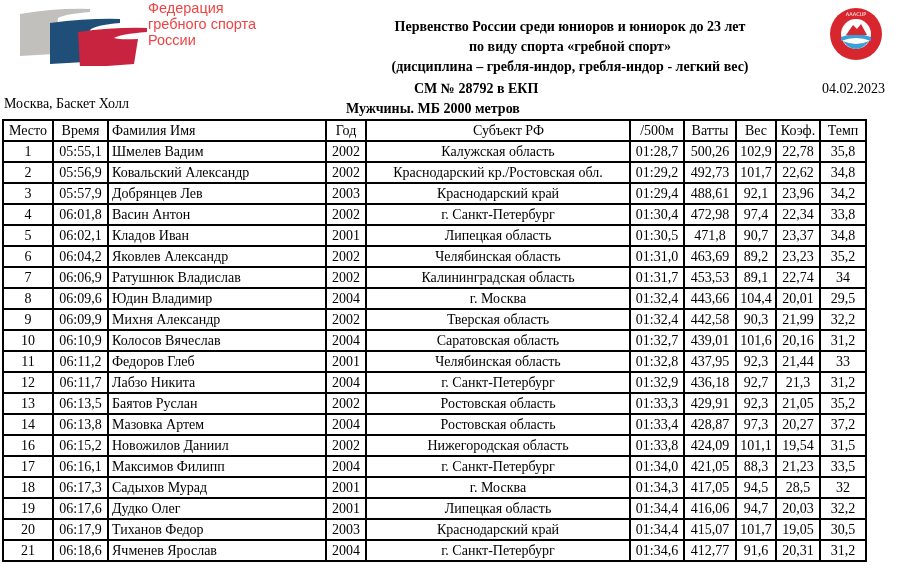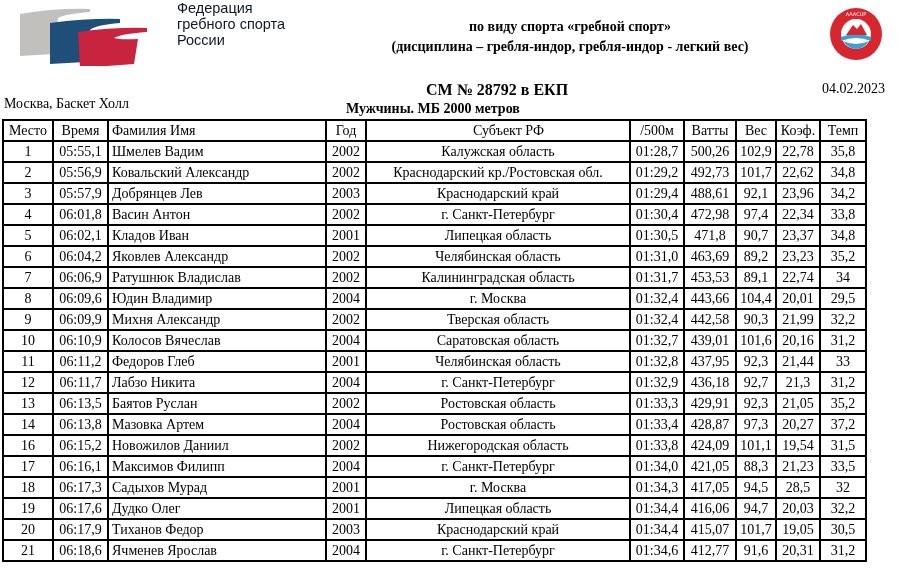--- a/index.html
+++ b/index.html
@@ -1,24 +1,24 @@
 <!DOCTYPE html>
 <html><head>
 <meta charset="utf-8">
 <style>
   html, body { margin:0; padding:0; background:#ffffff; }
   body { width:900px; height:583px; position:relative; overflow:hidden;
          font-family:"Liberation Serif", "DejaVu Serif", serif; color:#000; }
   .logo { position:absolute; left:10px; top:4px; width:140px; height:62px; }
   .org { position:absolute; left:148px; top:0px; font-family:"Liberation Sans","DejaVu Sans",sans-serif;
-         font-size:14.5px; line-height:16px; color:#0f172a;margin-left:29px; }
+         font-size:14.5px; line-height:16px; color:#ef4444; }
   .org div { white-space:nowrap; }
   .title { position:absolute; left:330px; top:17px; width:480px; text-align:center;
            font-weight:bold; font-size:14px; line-height:20px; }
-  .cm { position:absolute; left:426px; top:81px; font-weight:bold; font-size:16px; }
+  .cm { position:absolute; left:414px; top:81px; font-weight:bold; font-size:14px; }
   .venue { position:absolute; left:4px; top:96px; font-size:14px; }
   .date { position:absolute; right:15px; top:81px; font-size:14px;font-family:Liberation Serif, serif; }
   .emblem { position:absolute; left:829px; top:7px; width:54px; height:54px; }
   .category { position:absolute; left:346px; top:101px; font-weight:bold; font-size:14px; }
   table { position:absolute; left:2px; top:119px; border-collapse:collapse; font-size:14px; }
   td, th { border:2px solid #000; padding:0 3px; height:19px; line-height:17px; white-space:nowrap; font-weight:normal; }
   th { text-align:center; }
   td.c { text-align:center; }
   td.l { text-align:left; }
   .w-place { width:42px; }
@@ -41,20 +41,21 @@
   <path d="M68 28 Q105 23 137 24 L137 28 Q110 30 104 34 Q110 36 128 35 L124 60 L70 64 Z" fill="#c8233f"></path>
 </svg>
 
 <div class="org">
   <div>Федерация</div>
   <div>гребного спорта</div>
   <div>России</div>
 </div>
 
 <div class="title">
+  <div>Первенство России среди юниоров и юниорок до 23 лет</div>
   <div>по виду спорта «гребной спорт»</div>
   <div>(дисциплина – гребля-индор, гребля-индор - легкий вес)</div>
 </div>
 
 <div class="cm">СМ № 28792 в ЕКП</div>
 <div class="venue">Москва, Баскет Холл</div>
 <div class="date">04.02.2023</div>
 
 <svg class="emblem" viewBox="0 0 54 54">
   <circle cx="27" cy="27" r="26" fill="#d8262e"></circle>

